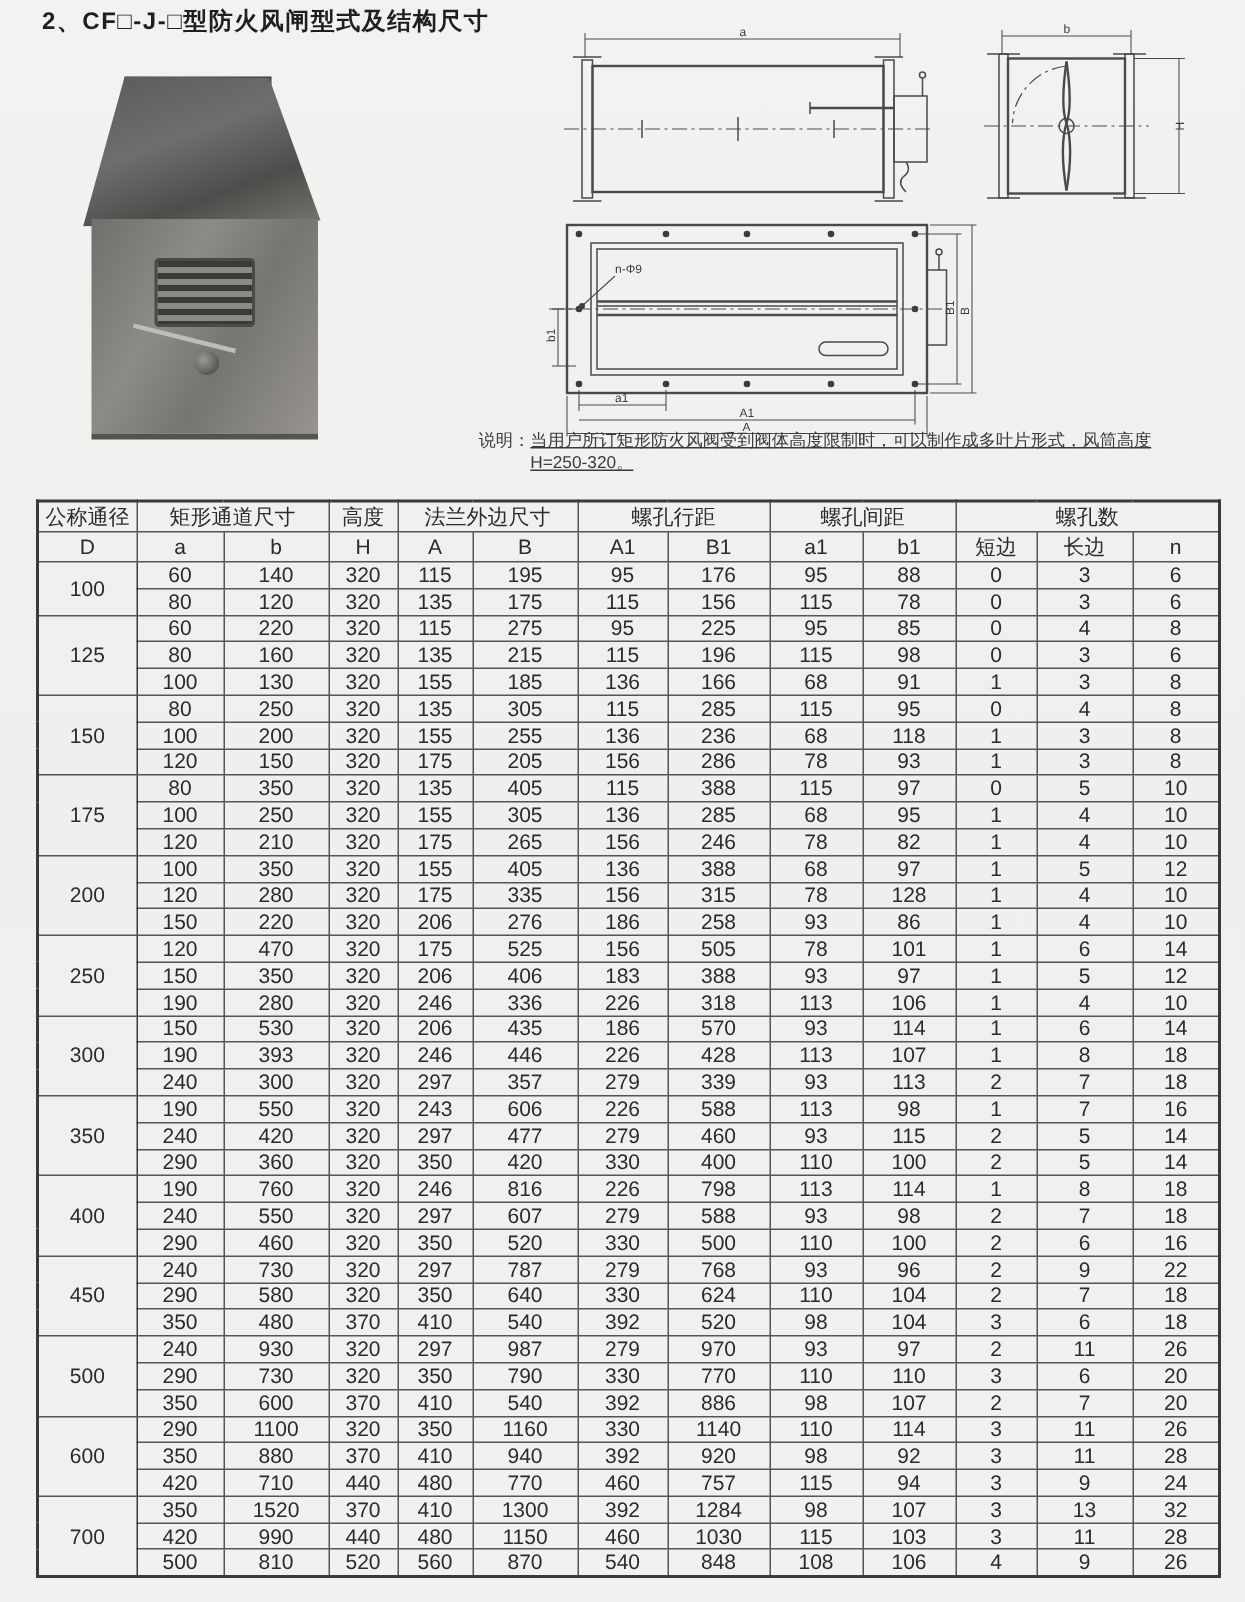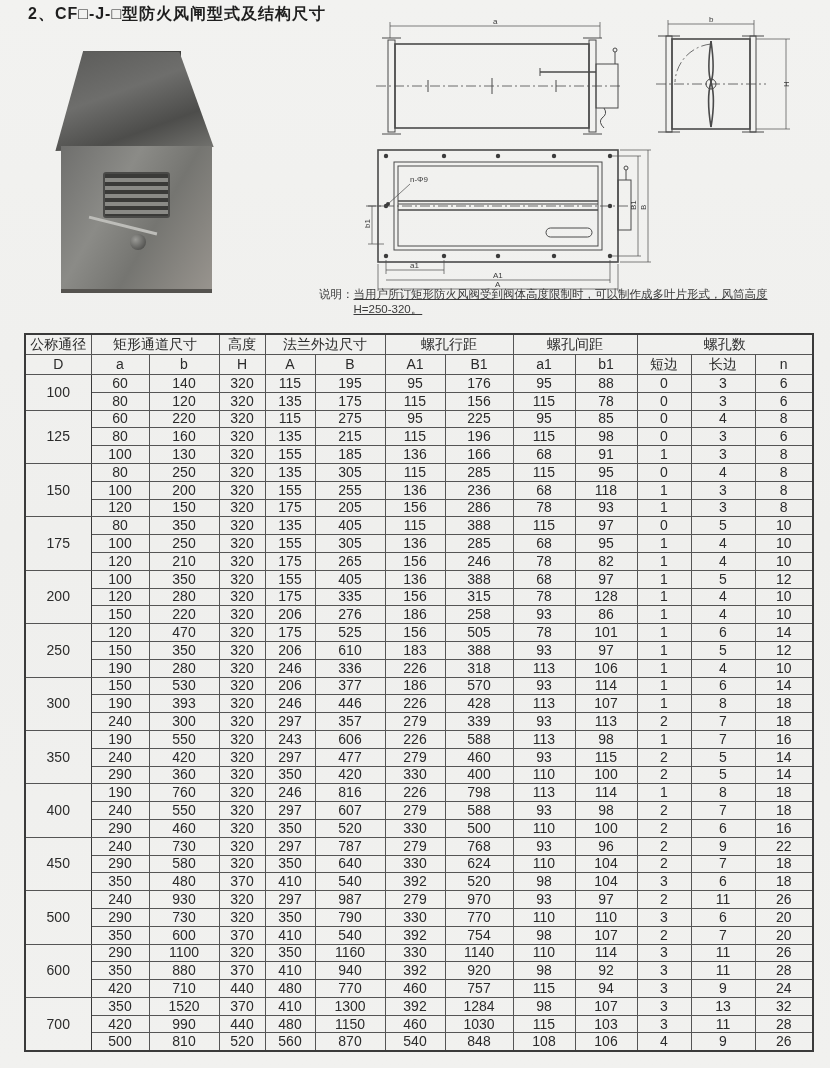--- a/index.html
+++ b/index.html
@@ -425,21 +425,21 @@
           <td>101</td>
           <td>1</td>
           <td>6</td>
           <td>14</td>
         </tr>
         <tr>
           <td>150</td>
           <td>350</td>
           <td>320</td>
           <td>206</td>
-          <td>610</td>
+          <td>406</td>
           <td>183</td>
           <td>388</td>
           <td>93</td>
           <td>97</td>
           <td>1</td>
           <td>5</td>
           <td>12</td>
         </tr>
         <tr>
           <td>190</td>
@@ -454,21 +454,21 @@
           <td>1</td>
           <td>4</td>
           <td>10</td>
         </tr>
         <tr class="group-start">
           <td rowspan="3" class="dcol">300</td>
           <td>150</td>
           <td>530</td>
           <td>320</td>
           <td>206</td>
-          <td>377</td>
+          <td>435</td>
           <td>186</td>
           <td>570</td>
           <td>93</td>
           <td>114</td>
           <td>1</td>
           <td>6</td>
           <td>14</td>
         </tr>
         <tr>
           <td>190</td>
@@ -656,21 +656,21 @@
           <td>6</td>
           <td>20</td>
         </tr>
         <tr>
           <td>350</td>
           <td>600</td>
           <td>370</td>
           <td>410</td>
           <td>540</td>
           <td>392</td>
-          <td>754</td>
+          <td>886</td>
           <td>98</td>
           <td>107</td>
           <td>2</td>
           <td>7</td>
           <td>20</td>
         </tr>
         <tr class="group-start">
           <td rowspan="3" class="dcol">600</td>
           <td>290</td>
           <td>1100</td>

